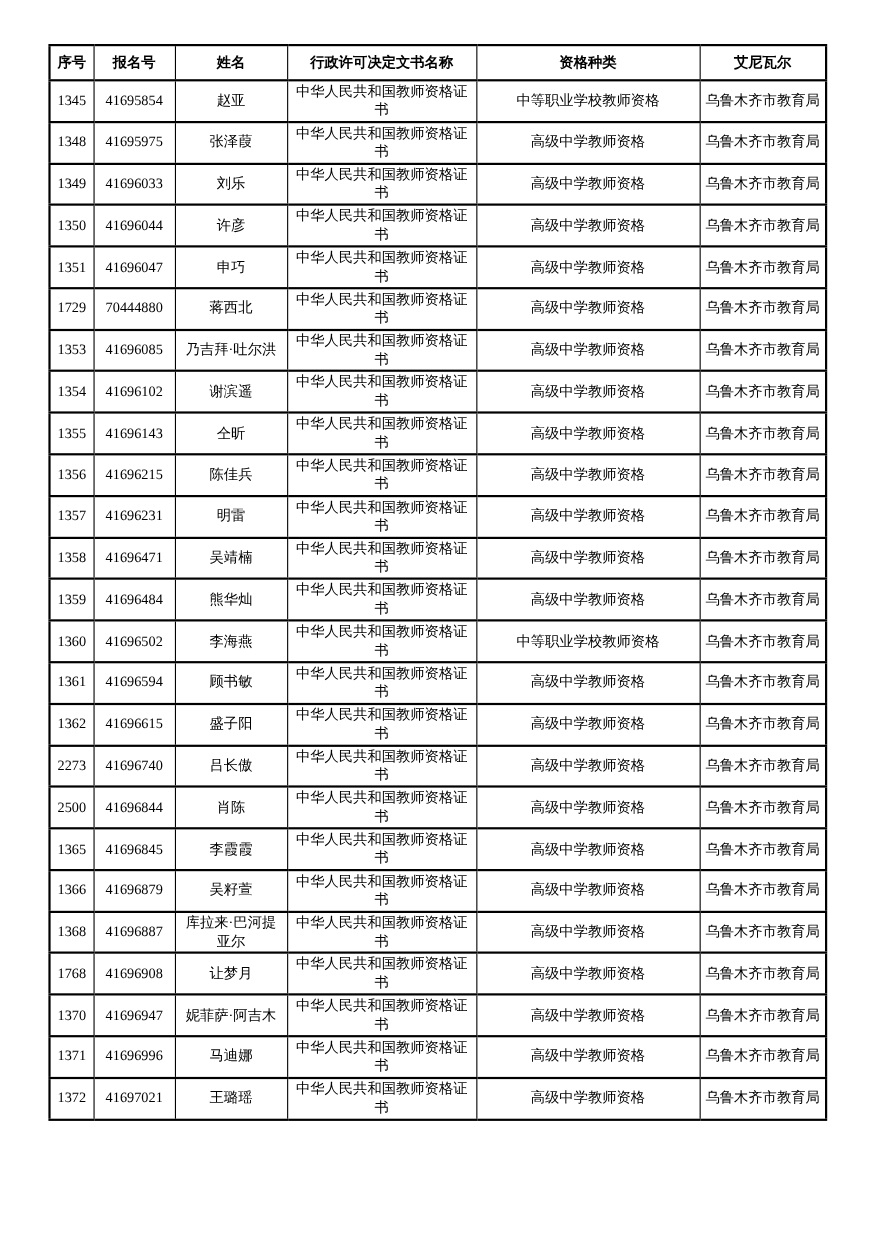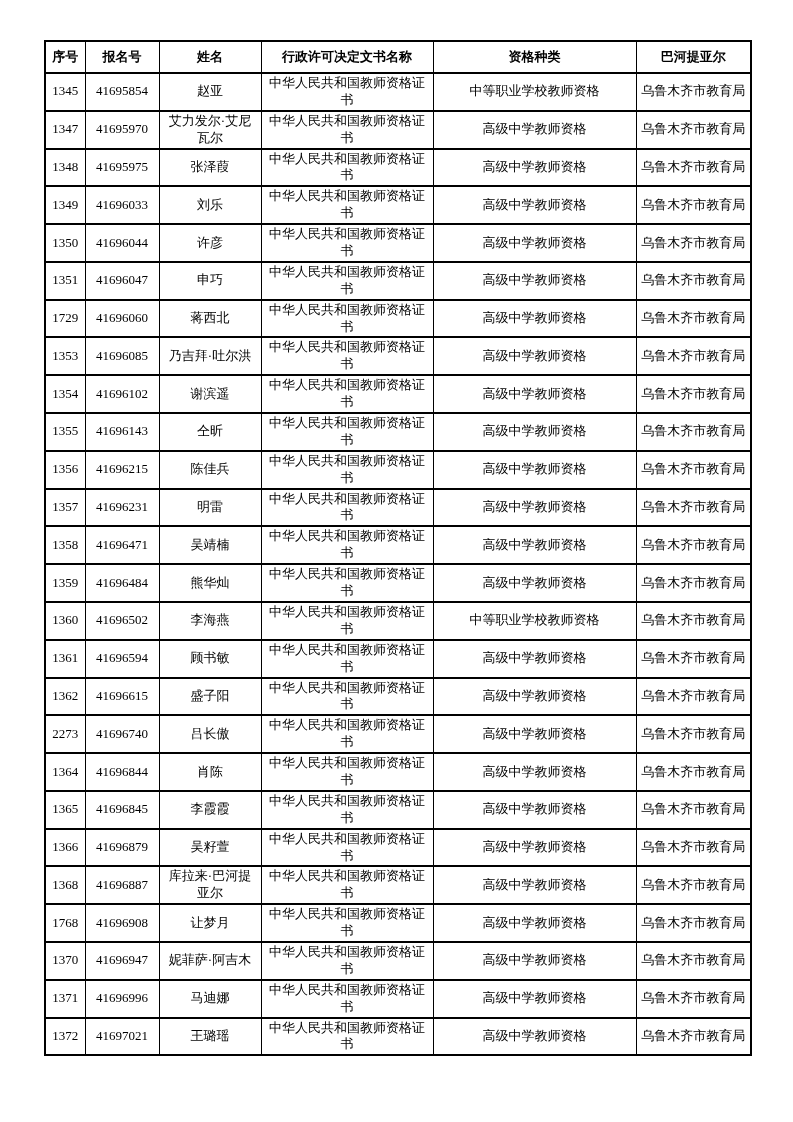--- a/index.html
+++ b/index.html
@@ -69,42 +69,34 @@
   <th>序号</th>
 
   <th>报名号</th>
 
   <th>姓名</th>
 
   <th>行政许可决定文书名称</th>
 
   <th>资格种类</th>
 
-  <th>巴河提亚尔</th>
+  <th>艾尼瓦尔</th>
 </tr>
     </thead>
     <tbody id="table-body">
   <tr>
     <td>1345</td>
     <td>41695854</td>
     <td>赵亚</td>
     <td>中华人民共和国教师资格证书</td>
     <td>中等职业学校教师资格</td>
     <td>乌鲁木齐市教育局</td>
   </tr>
 
 
-  <tr>
-    <td>1347</td>
-    <td>41695970</td>
-    <td>艾力发尔·艾尼瓦尔</td>
-    <td>中华人民共和国教师资格证书</td>
-    <td>高级中学教师资格</td>
-    <td>乌鲁木齐市教育局</td>
-  </tr>
 
   <tr>
     <td>1348</td>
     <td>41695975</td>
     <td>张泽葭</td>
     <td>中华人民共和国教师资格证书</td>
     <td>高级中学教师资格</td>
     <td>乌鲁木齐市教育局</td>
   </tr>
 
@@ -130,21 +122,21 @@
     <td>1351</td>
     <td>41696047</td>
     <td>申巧</td>
     <td>中华人民共和国教师资格证书</td>
     <td>高级中学教师资格</td>
     <td>乌鲁木齐市教育局</td>
   </tr>
 
   <tr>
     <td>1729</td>
-    <td>41696060</td>
+    <td>70444880</td>
     <td>蒋西北</td>
     <td>中华人民共和国教师资格证书</td>
     <td>高级中学教师资格</td>
     <td>乌鲁木齐市教育局</td>
   </tr>
 
   <tr>
     <td>1353</td>
     <td>41696085</td>
     <td>乃吉拜·吐尔洪</td>
@@ -237,21 +229,21 @@
   <tr>
     <td>2273</td>
     <td>41696740</td>
     <td>吕长傲</td>
     <td>中华人民共和国教师资格证书</td>
     <td>高级中学教师资格</td>
     <td>乌鲁木齐市教育局</td>
   </tr>
 
   <tr>
-    <td>1364</td>
+    <td>2500</td>
     <td>41696844</td>
     <td>肖陈</td>
     <td>中华人民共和国教师资格证书</td>
     <td>高级中学教师资格</td>
     <td>乌鲁木齐市教育局</td>
   </tr>
 
   <tr>
     <td>1365</td>
     <td>41696845</td>

